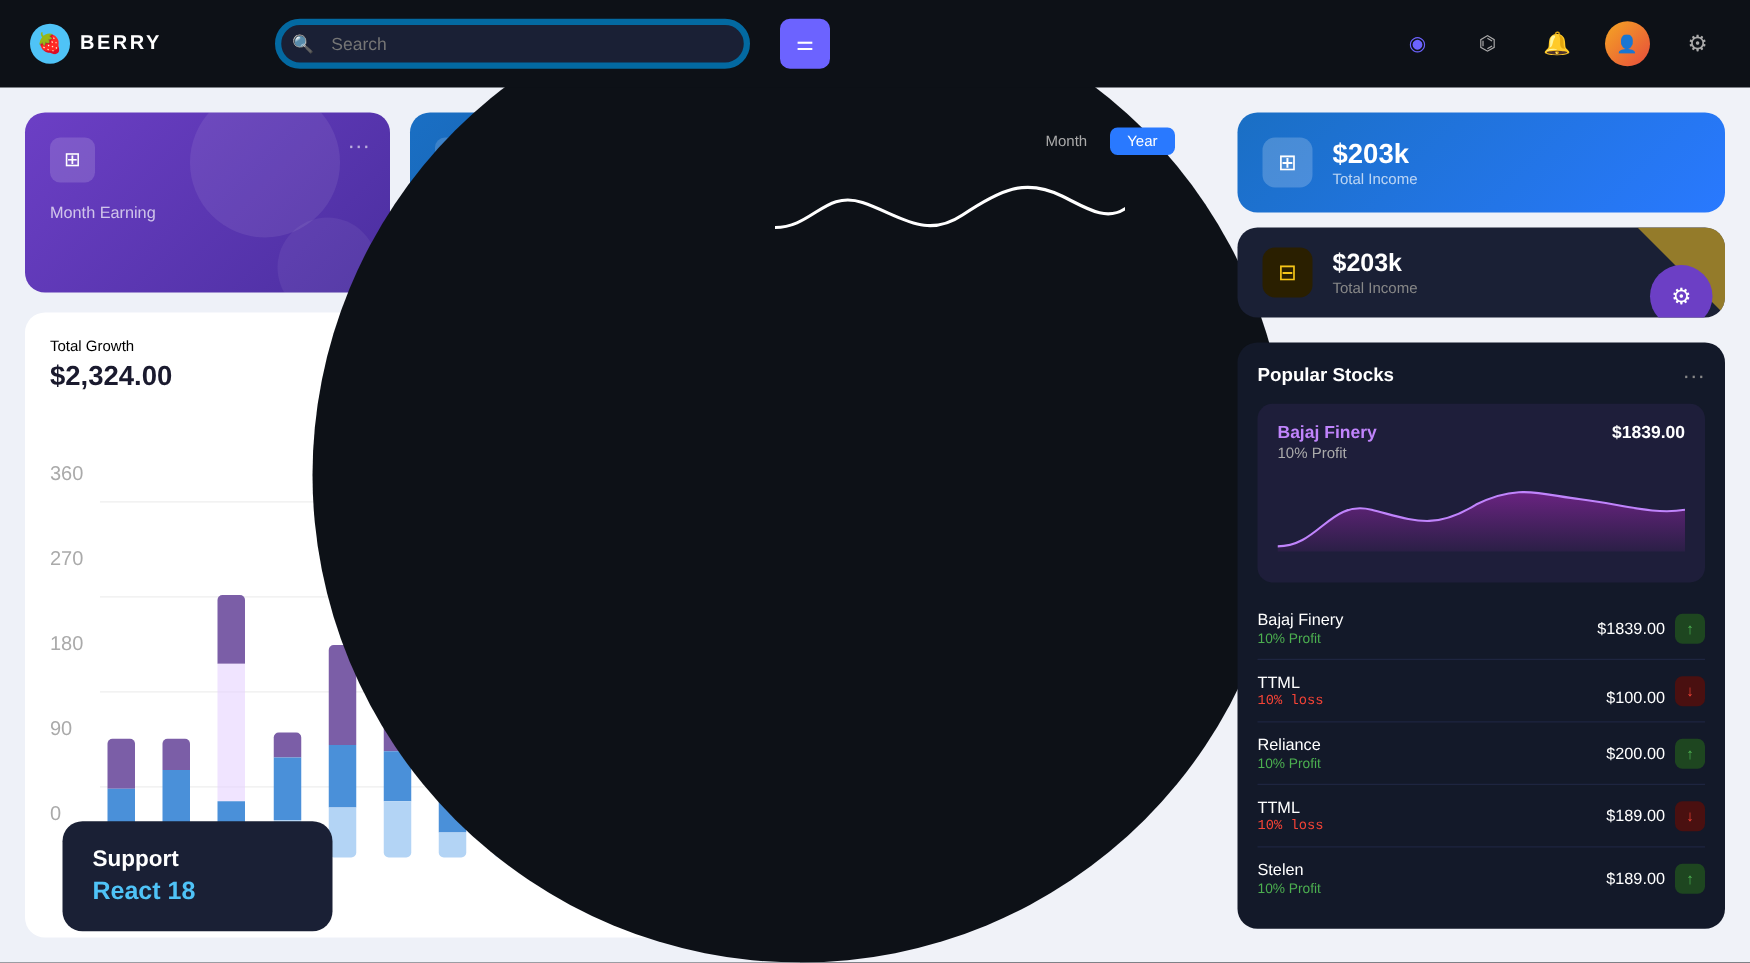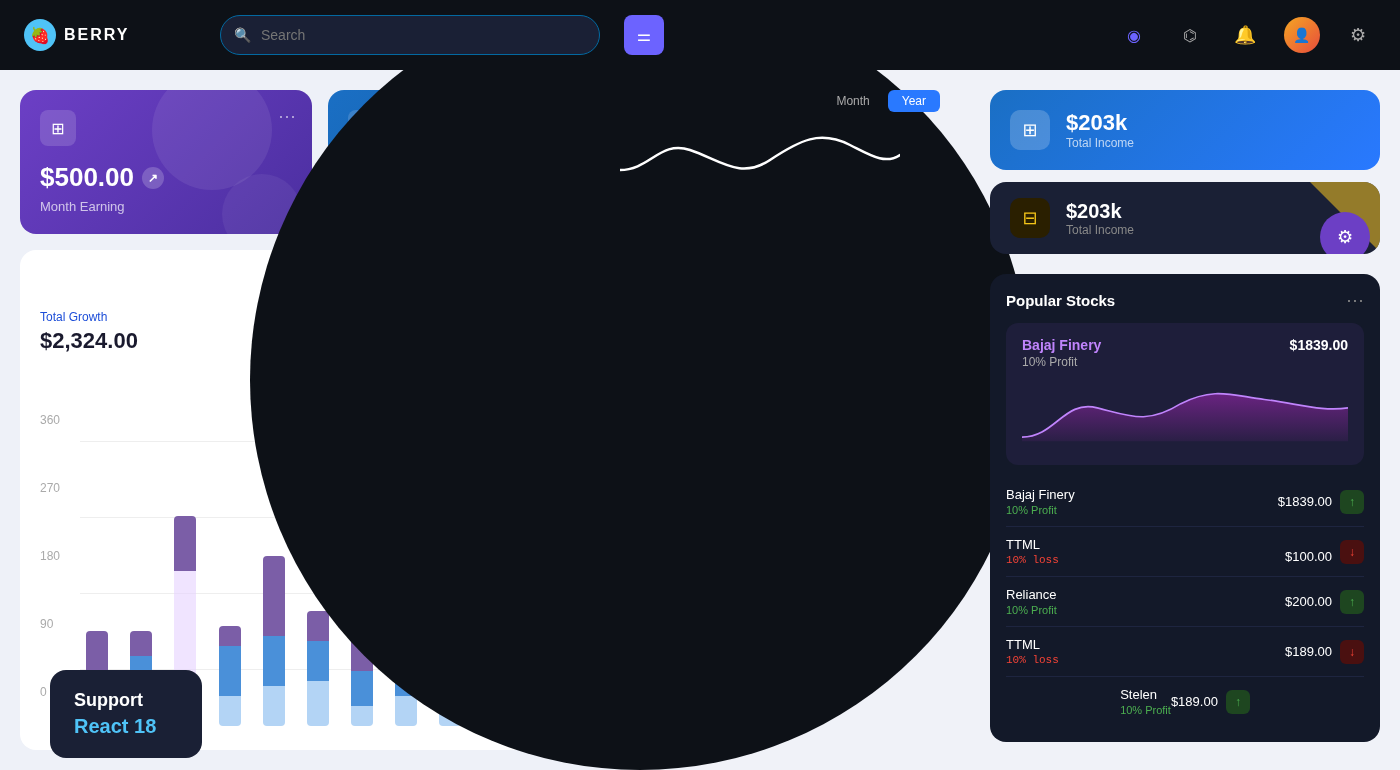--- a/index.html
+++ b/index.html
@@ -48,21 +48,21 @@
     .search-area {
       flex: 1;
       max-width: 380px;
       position: relative;
       margin: 0 16px;
     }
     .search-input {
       width: 100%;
       height: 40px;
       background: #1a2035;
-      border: 1px solid #0369a1;
+      border: 5px solid #0369a1;
       border-radius: 20px;
       padding: 0 16px 0 40px;
       color: #aaa;
       font-size: 14px;
       outline: none;
     }
     .search-icon-wrap {
       position: absolute;
       left: 14px;
       top: 50%;
@@ -278,24 +278,23 @@
       height: 500px;
       overflow: hidden;
     }
     .growth-header {
       display: flex;
       justify-content: space-between;
       align-items: flex-start;
       margin-bottom: 12px;
     }
     .growth-label {
-      color: #1d4ed8;
+      color: #000000;
       font-size: 12px;
       margin-bottom: 4px;
-      margin-top: 40px;
     }
     .growth-amount {
       font-size: 22px;
       font-weight: 700;
       color: #1a1a2e;
     }
     .today-btn {
       background: #1a2035;
       color: white;
       border: none;
@@ -313,21 +312,21 @@
     }
     .y-labels {
       position: absolute;
       left: 0;
       top: 20px;
       bottom: 20px;
       display: flex;
       flex-direction: column;
       justify-content: space-around;
       color: #aaa;
-      font-size: 12px;
+      font-size: 16px;
     }
     .bars-container {
       position: absolute;
       left: 40px;
       right: 0;
       top: 20px;
       bottom: 20px;
       display: flex;
       align-items: flex-end;
       gap: 10px;
@@ -353,26 +352,26 @@
       right: 20px;
       top: 20px;
       color: #aaa;
       cursor: pointer;
     }
 
     
     .support-tooltip {
       position: absolute;
       left: 50px;
-      bottom: 12px;
+      bottom: 25px;
       background: #1a2035;
       border-radius: 16px;
       padding: 20px 24px;
       z-index: 20;
-      width: 152px;
+      width: 216px;
     }
     .support-title {
       color: white;
       font-size: 18px;
       font-weight: 600;
       margin-bottom: 4px;
     }
     .support-subtitle {
       color: #4fc3f7;
       font-size: 20px;
@@ -504,21 +503,20 @@
     
     .stock-item {
       display: flex;
       justify-content: space-between;
       align-items: center;
       padding: 10px 0;
       border-bottom: 1px solid #1e2540;
     }
     .stock-item:last-child {
       border-bottom: none;
-      justify-content: center;
     }
     .stock-name {
       color: white;
       font-size: 13px;
       font-weight: 500;
     }
     .stock-profit {
       font-size: 11px;
       margin-top: 2px;
     }
@@ -577,24 +575,20 @@
 
 <div class="main">
 
   <div class="left-panel">
 
     <div class="cards-row">
 
       <div class="card-earning">
         <div class="card-icon">⊞</div>
         <div class="card-more">···</div>
-        <div class="card-amount">
-          <span>$500.00</span>
-          <div class="card-amount-arrow">↗</div>
-        </div>
         <div class="card-label">Month Earning</div>
       </div>
 
       <div class="card-order">
         <div class="card-icon">🛍</div>
         <div class="card-amount">
           <span>$961</span>
           <div style="width:22px;height:22px;background:rgba(255,255,255,0.2);border-radius:50%;display:flex;align-items:center;justify-content:center;font-size:12px">↗</div>
         </div>
         <div class="card-label">Total Order</div>
@@ -732,21 +726,21 @@
     </div>
 
     <div class="support-tooltip">
       <div class="support-title">Support</div>
       <div class="support-subtitle">React 18</div>
     </div>
   </div>
 
   <div class="dark-circle"></div>
 
-  <div style="position:absolute;left:620px;top:20px;z-index:9;width:320px;">
+  <div style="position:absolute;left:620px;top:32px;z-index:9;width:320px;">
     <div class="period-toggle">
       <button class="period-btn inactive">Month</button>
       <button class="period-btn active">Year</button>
     </div>
     <svg class="wave-chart" viewBox="0 0 280 80">
       <path d="M0,50 C30,50 40,20 70,30 C100,40 120,60 150,40 C180,20 200,10 230,25 C250,35 265,45 280,35" fill="none" stroke="white" stroke-width="2.5" stroke-linecap="round"></path>
     </svg>
   </div>
 
   <div class="right-content">

